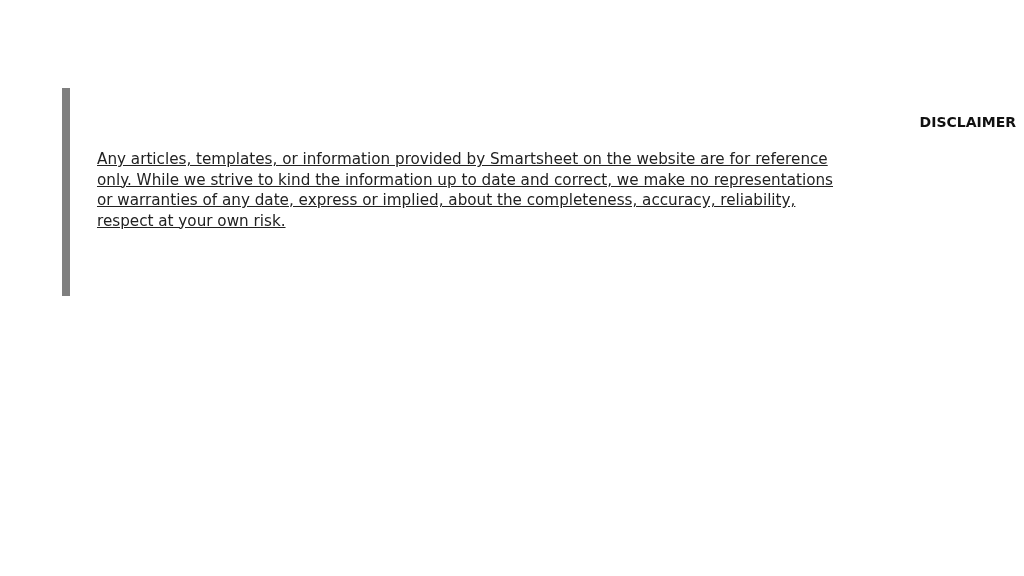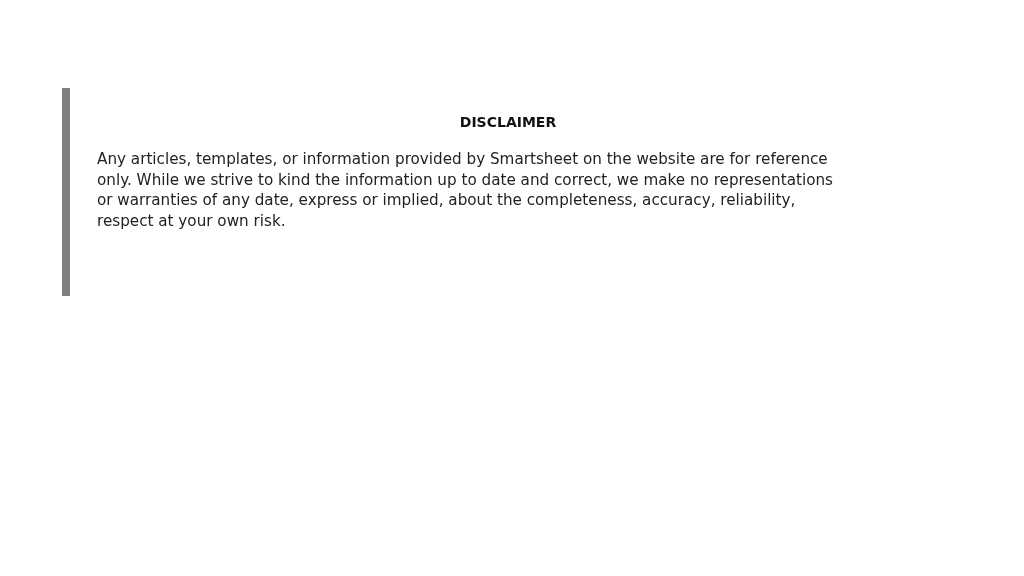--- a/index.html
+++ b/index.html
@@ -1,21 +1,21 @@
 <!DOCTYPE html>
 <html><head>
 <meta charset="utf-8">
 <style>
   html, body { margin:0; padding:0; }
   body { width:1024px; height:576px; background:#ffffff; position:relative; overflow:hidden;
          font-family:"DejaVu Sans", sans-serif; color:#1a1a1a; }
   .bar { position:absolute; left:62px; top:88px; width:8px; height:208px; background:#7f7f7f; }
-  .title { position:absolute; left:0; width:1016px; top:114px; text-align:center;
+  .title { position:absolute; left:0; width:1016px; top:114px; text-align:right;
            font-size:14px; font-weight:bold; color:#111; }
-  .lines { position:absolute; left:97px; top:149px; font-size:15.2px; line-height:20.6px; color:#222; }
+  .lines { position:absolute; left:97px; top:149px; font-size:15.2px; line-height:20.6px; color:#222;text-decoration:underline; }
   .line { white-space:nowrap; display:block; }
 </style>
 </head>
 <body>
 
 <div class="bar"></div>
 <div class="title">DISCLAIMER</div>
 <div class="lines">
   <span class="line">Any articles, templates, or information provided by Smartsheet on the website are for reference</span>
   <span class="line">only. While we strive to kind the information up to date and correct, we make no representations</span>

